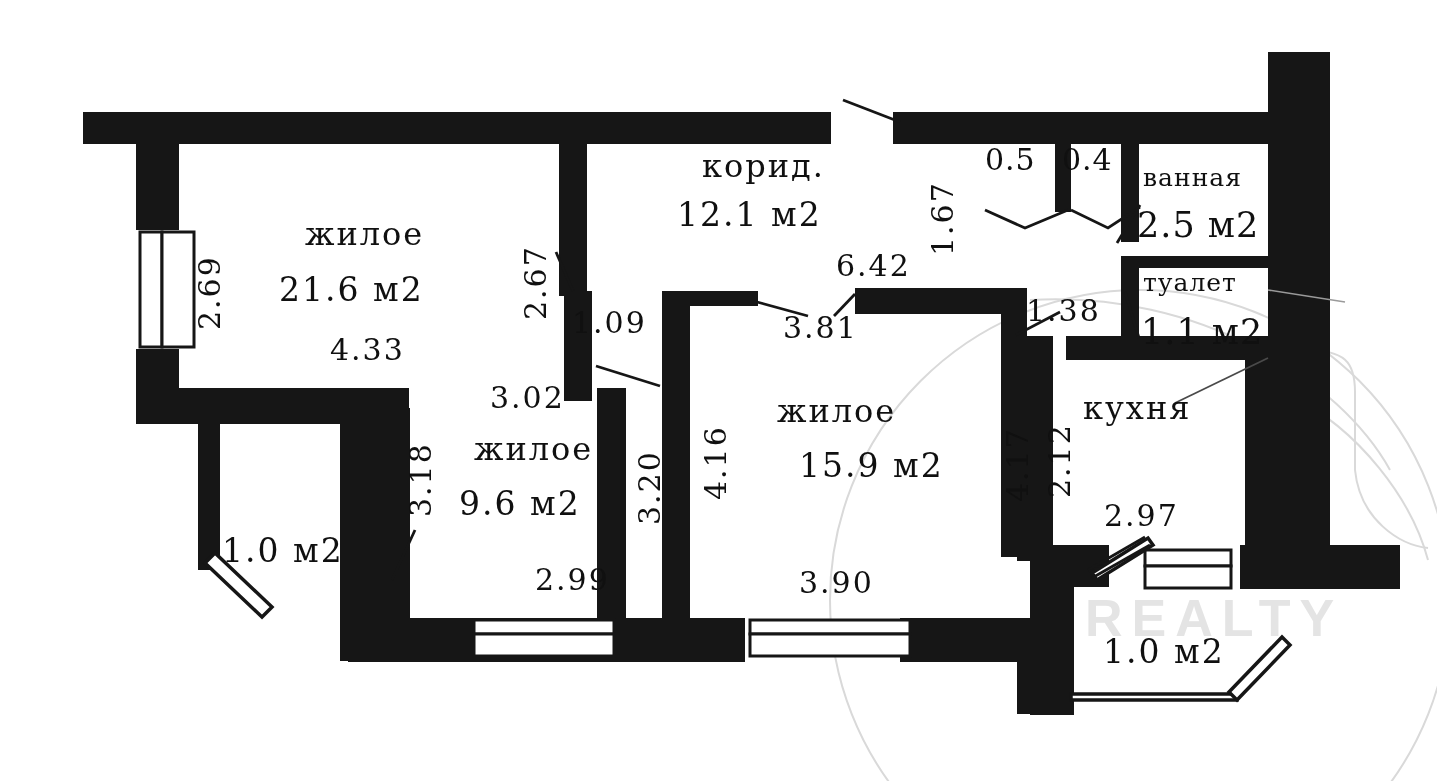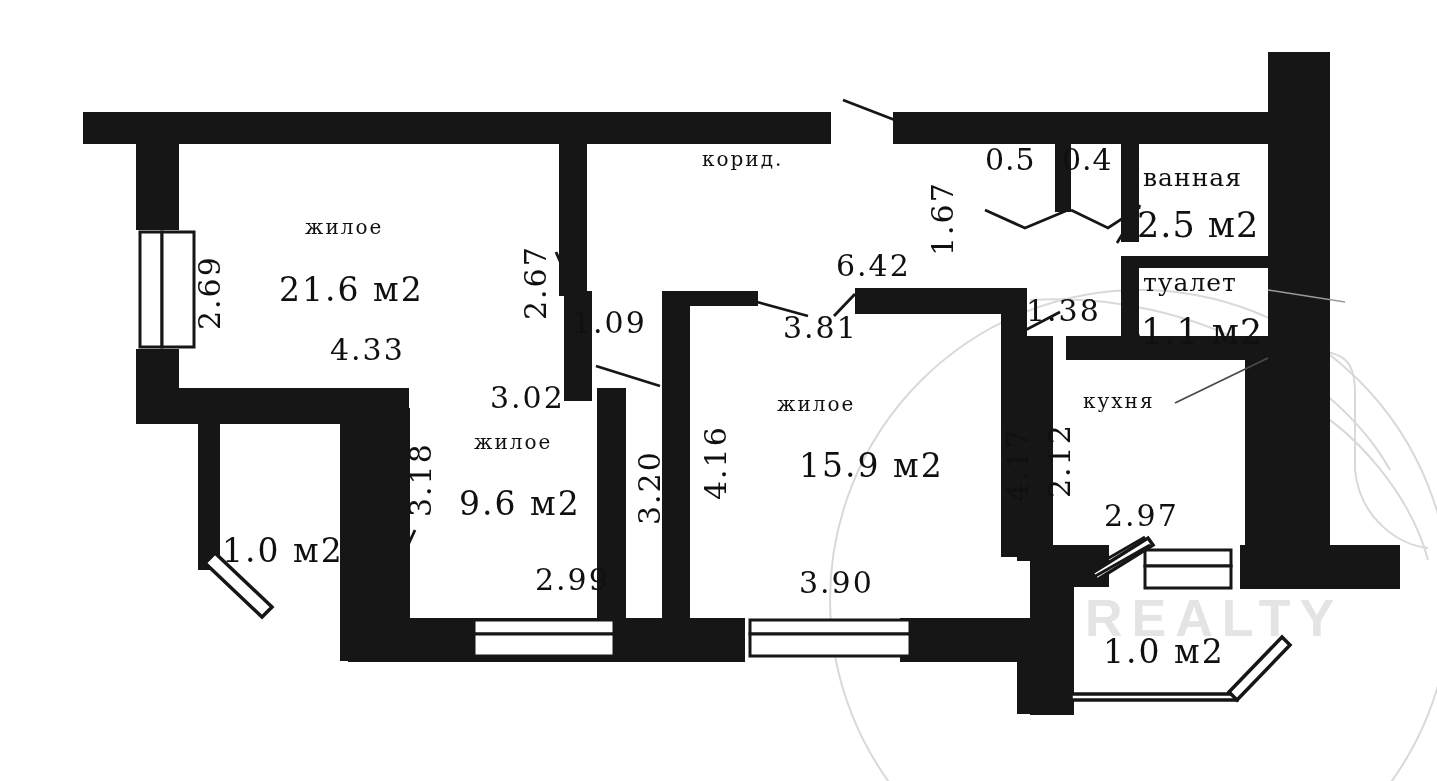--- a/index.html
+++ b/index.html
@@ -1,20 +1,20 @@
 <!DOCTYPE html>
 <html><head>
 <meta charset="utf-8">
 <style>
   html,body{margin:0;padding:0;background:#ffffff;}
   body{width:1437px;height:781px;overflow:hidden;font-family:"DejaVu Serif",serif;}
   #plan{position:relative;width:1437px;height:781px;background:#fff;}
   #plan svg{position:absolute;left:0;top:0;}
   .lbl{position:absolute;white-space:nowrap;color:#101010;font-family:"DejaVu Serif",serif;}
-  .room-name{font-size:20px;letter-spacing:2px;}
+  .room-name{font-size:32px;letter-spacing:2px;}
   .room-area{font-size:33px;letter-spacing:2px;}
   .dim{font-size:30px;letter-spacing:2px;}
   .dim-v{transform-origin:0 0;transform:rotate(-90deg);}
   .small{font-size:30px;letter-spacing:1px;}
   .tiny-name{font-size:25px;letter-spacing:1px;}
   .tiny-area{font-size:35px;letter-spacing:1px;}
 </style>
 </head>
 <body>
 
@@ -152,20 +152,21 @@
     </g>
 
   </svg>
 
   <div class="lbl" style="left:1085px;top:588px;font-size:52px;letter-spacing:9px;color:#e4e4e4;font-family:'Liberation Sans',sans-serif;font-weight:700;">REALTY</div>
 
   <div class="lbl room-name" style="left:305px;top:215px;">жилое</div>
   <div class="lbl room-area" style="left:279px;top:270px;">21.6 м2</div>
 
   <div class="lbl room-name" style="left:702px;top:147px;">корид.</div>
+  <div class="lbl room-area" style="left:677px;top:195px;">12.1 м2</div>
 
   <div class="lbl tiny-name" style="left:1143px;top:163px;">ванная</div>
   <div class="lbl tiny-area" style="left:1137px;top:205px;">2.5 м2</div>
 
   <div class="lbl tiny-name" style="left:1143px;top:268px;">туалет</div>
   <div class="lbl tiny-area" style="left:1141px;top:300px;margin-top:12px;">1.1 м2</div>
 
   <div class="lbl room-name" style="left:474px;top:430px;">жилое</div>
   <div class="lbl room-area" style="left:447px;top:484px;margin-left:12px;">9.6 м2</div>
 

